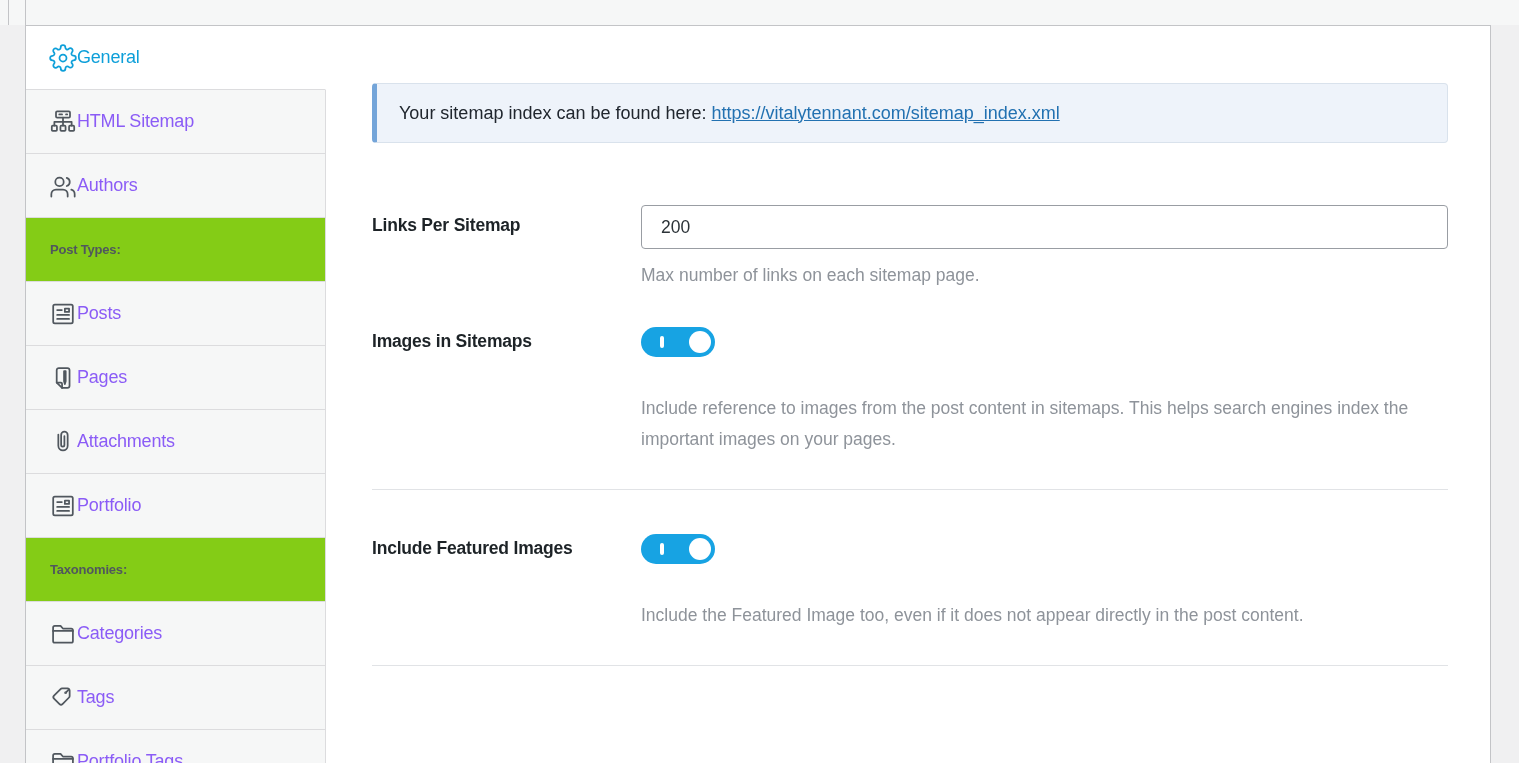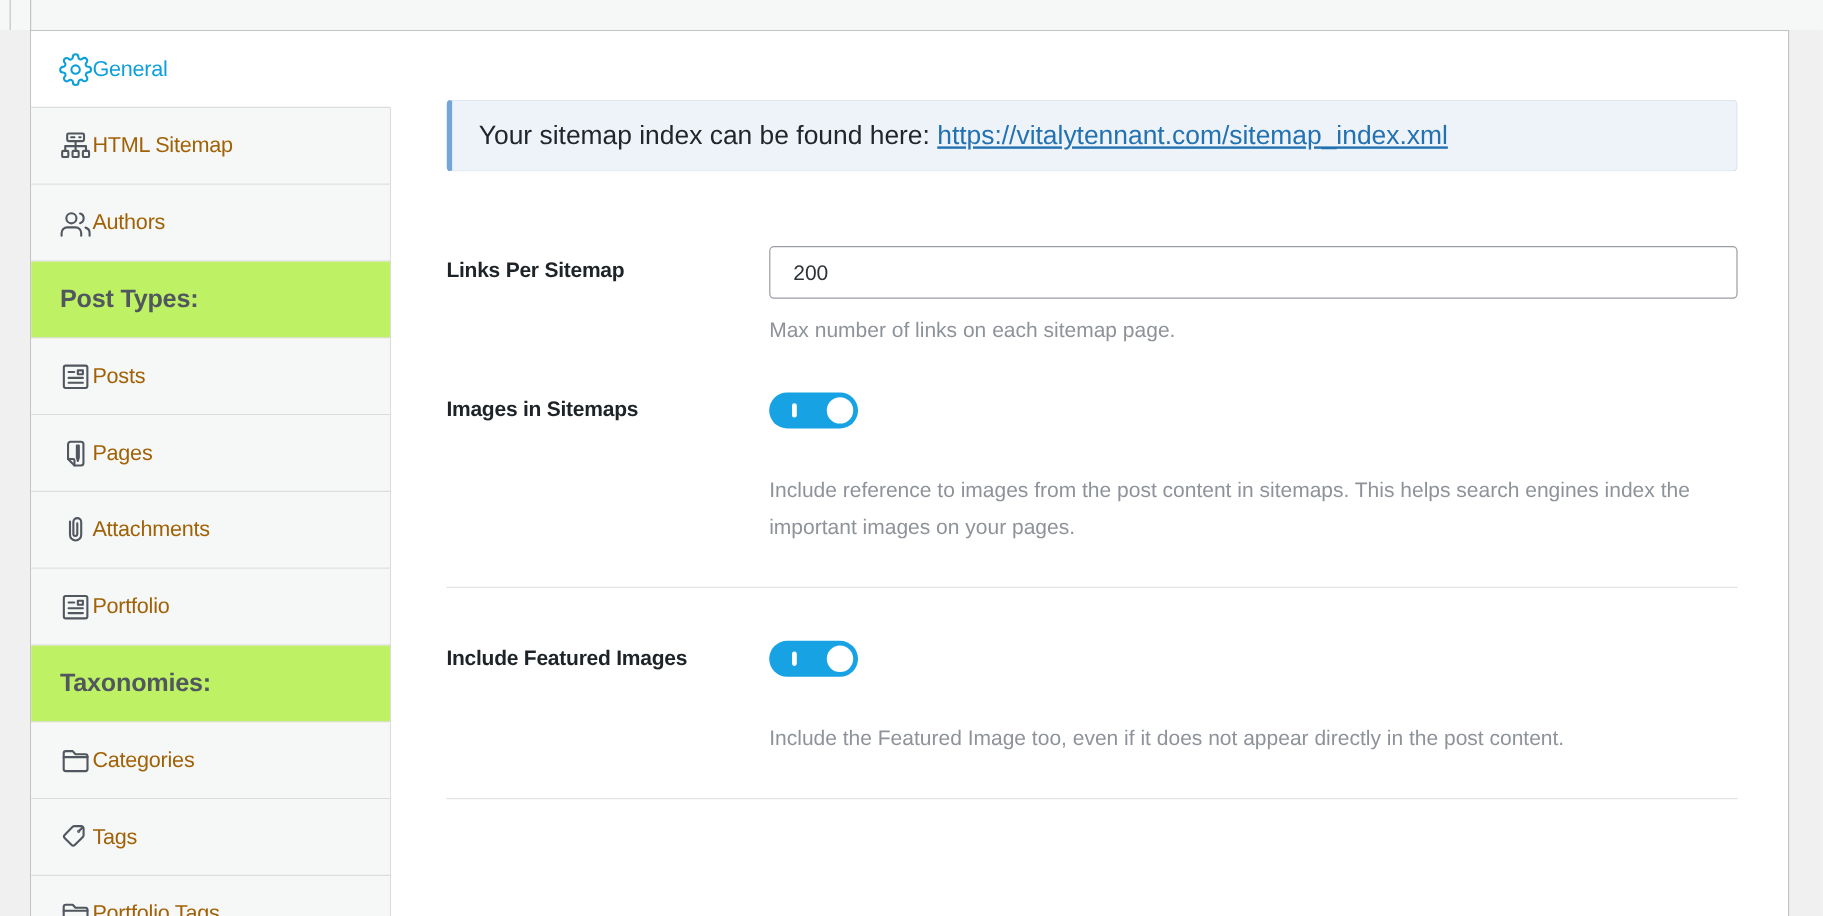--- a/index.html
+++ b/index.html
@@ -16,35 +16,35 @@
   .card { position:absolute; left:25px; top:25px; width:1466px; height:745px;
     background:#fff; border:1px solid #c3c4c7; border-bottom:none; display:flex; }
 
   
   .sidebar { width:300px; flex:0 0 300px; display:flex; flex-direction:column; }
   .tab { height:64px; flex:0 0 64px; display:flex; align-items:center; 
     padding-left:23px; background:#f6f7f7; border-right:1px solid #dcdcde;
     border-bottom:1px solid #dcdcde; cursor:pointer; }
   .tab .icon { width:28px; height:28px; color:#50575e; flex:0 0 28px; }
   .tab .icon svg { width:28px; height:28px; display:block; }
-  .tab .lbl { font-size:18px; color:#a16207; letter-spacing:-0.2px; }
+  .tab .lbl { font-size:18px; color:#8b5cf6; letter-spacing:-0.2px; }
   .tab.active { background:#fff; border-right:1px solid transparent; }
   .tab.active .icon { color:var(--accent,#0d9fd9); }
   .tab.active .lbl { color:var(--accent,#0d9fd9); }
   .shead { height:64px; flex:0 0 64px; display:flex; align-items:center; padding-left:24px;
-    background:#bef264; border-right:1px solid #dcdcde; border-bottom:1px solid #dcdcde;
-    font-size:21px; font-weight:700; color:#50575e; letter-spacing:-0.2px; }
+    background:#84cc16; border-right:1px solid #dcdcde; border-bottom:1px solid #dcdcde;
+    font-size:13px; font-weight:700; color:#50575e; letter-spacing:-0.2px; }
 
   
   .content { flex:1 1 auto; padding:57px 42px 0 46px; background:#fff; min-width:0; }
 
   .notice { height:60px; display:flex; align-items:center; padding-left:22px;
     background:var(--notice_bg,#eef3fa); border:1px solid #d9e2ec;
     border-left:5px solid var(--notice_border,#74a5d9); border-radius:4px;
-    font-size:22px; color:#20262e; margin-bottom:62px; white-space:pre; }
+    font-size:18px; color:#20262e; margin-bottom:62px; white-space:pre; }
   .notice a { color:var(--link,#2271b1); text-decoration:underline; cursor:pointer; }
 
   .form-row { display:flex; }
   .row-label { width:269px; flex:0 0 269px; font-size:17.5px; font-weight:700;
     color:#1d2327; letter-spacing:-0.2px; }
   .row-field { flex:1 1 auto; min-width:0; }
   .row-input .row-label { padding-top:10px; }
   .row-toggle .row-label { padding-top:4px; }
 
   .text-input { width:100%; height:44px; border:1px solid #999da3; border-radius:4px;

